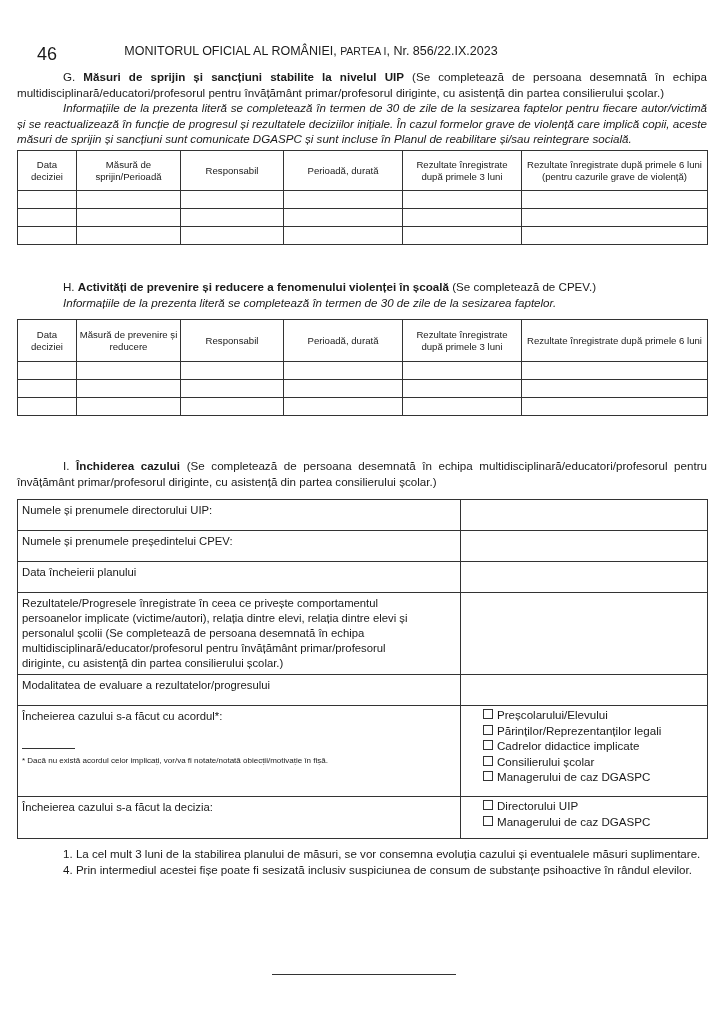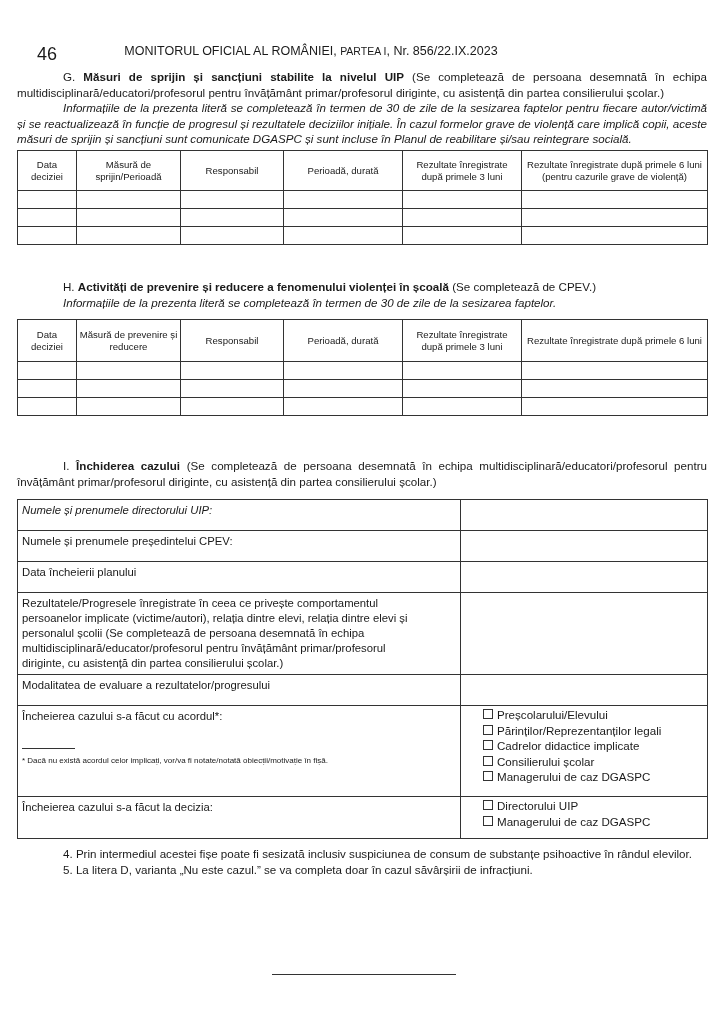--- a/index.html
+++ b/index.html
@@ -139,21 +139,21 @@
 <div class="abs para" style="top:458px;">
   <span class="ind"></span><span>I.</span> <b>Închiderea cazului</b><span> (Se completează de persoana desemnată în echipa multidisciplinară/educatori/profesorul pentru învățământ primar/profesorul diriginte, cu asistență din partea consilierului școlar.)</span>
 </div>
 
 <table class="close" style="top:499px;">
   <colgroup>
       <col style="width:443px">
       <col style="width:247px">
     </colgroup>
   <tbody>
-      <tr style="height:31px;font-style:italic;">
+      <tr style="height:31px;">
     <td>Numele și prenumele directorului UIP:</td>
     <td></td>
   </tr>
   <tr style="height:31px;">
     <td>Numele și prenumele președintelui CPEV:</td>
     <td></td>
   </tr>
   <tr style="height:31px;">
     <td>Data încheierii planului</td>
     <td></td>
@@ -184,17 +184,17 @@
     <td>Încheierea cazului s-a făcut la decizia:</td>
     <td style="padding-top:1px;">
       <label class="chk"><span class="box"></span><span>Directorului UIP</span></label>
       <label class="chk"><span class="box"></span><span>Managerului de caz DGASPC</span></label>
     </td>
   </tr>
 </tbody>
   </table>
 
 <div class="abs notes" style="top:846px;">
+  <div><span class="ind"></span><span>1. La cel mult 3 luni de la stabilirea planului de măsuri, se vor consemna evoluția cazului și eventualele măsuri suplimentare.</span></div>
   <div><span class="ind"></span><span>4. Prin intermediul acestei fișe poate fi sesizată inclusiv suspiciunea de consum de substanțe psihoactive în rândul elevilor.</span></div>
-  <div><span class="ind"></span><span>5. La litera D, varianta „Nu este cazul.” se va completa doar în cazul săvârșirii de infracțiuni.</span></div>
 </div>
 
 <div class="abs end-rule"></div>
 
 </body></html>

